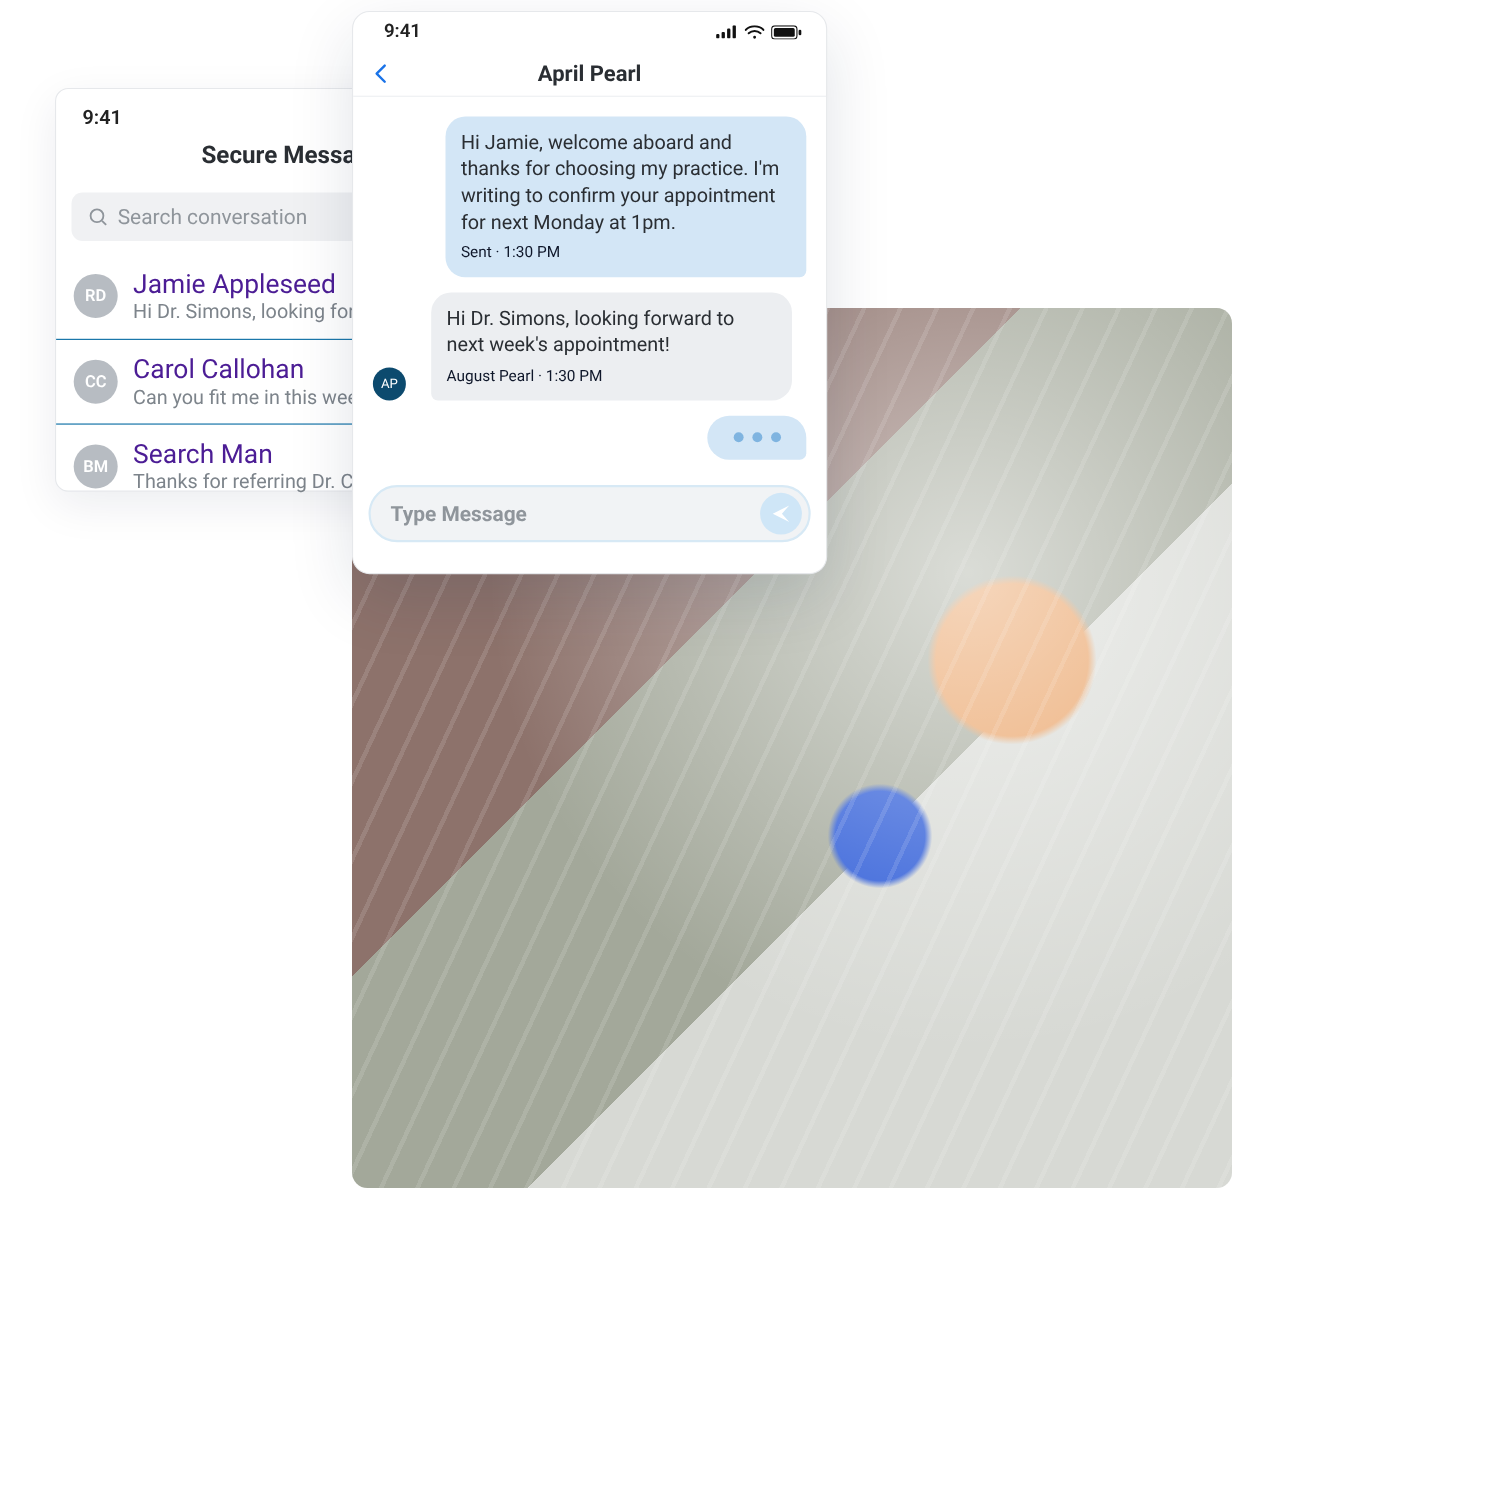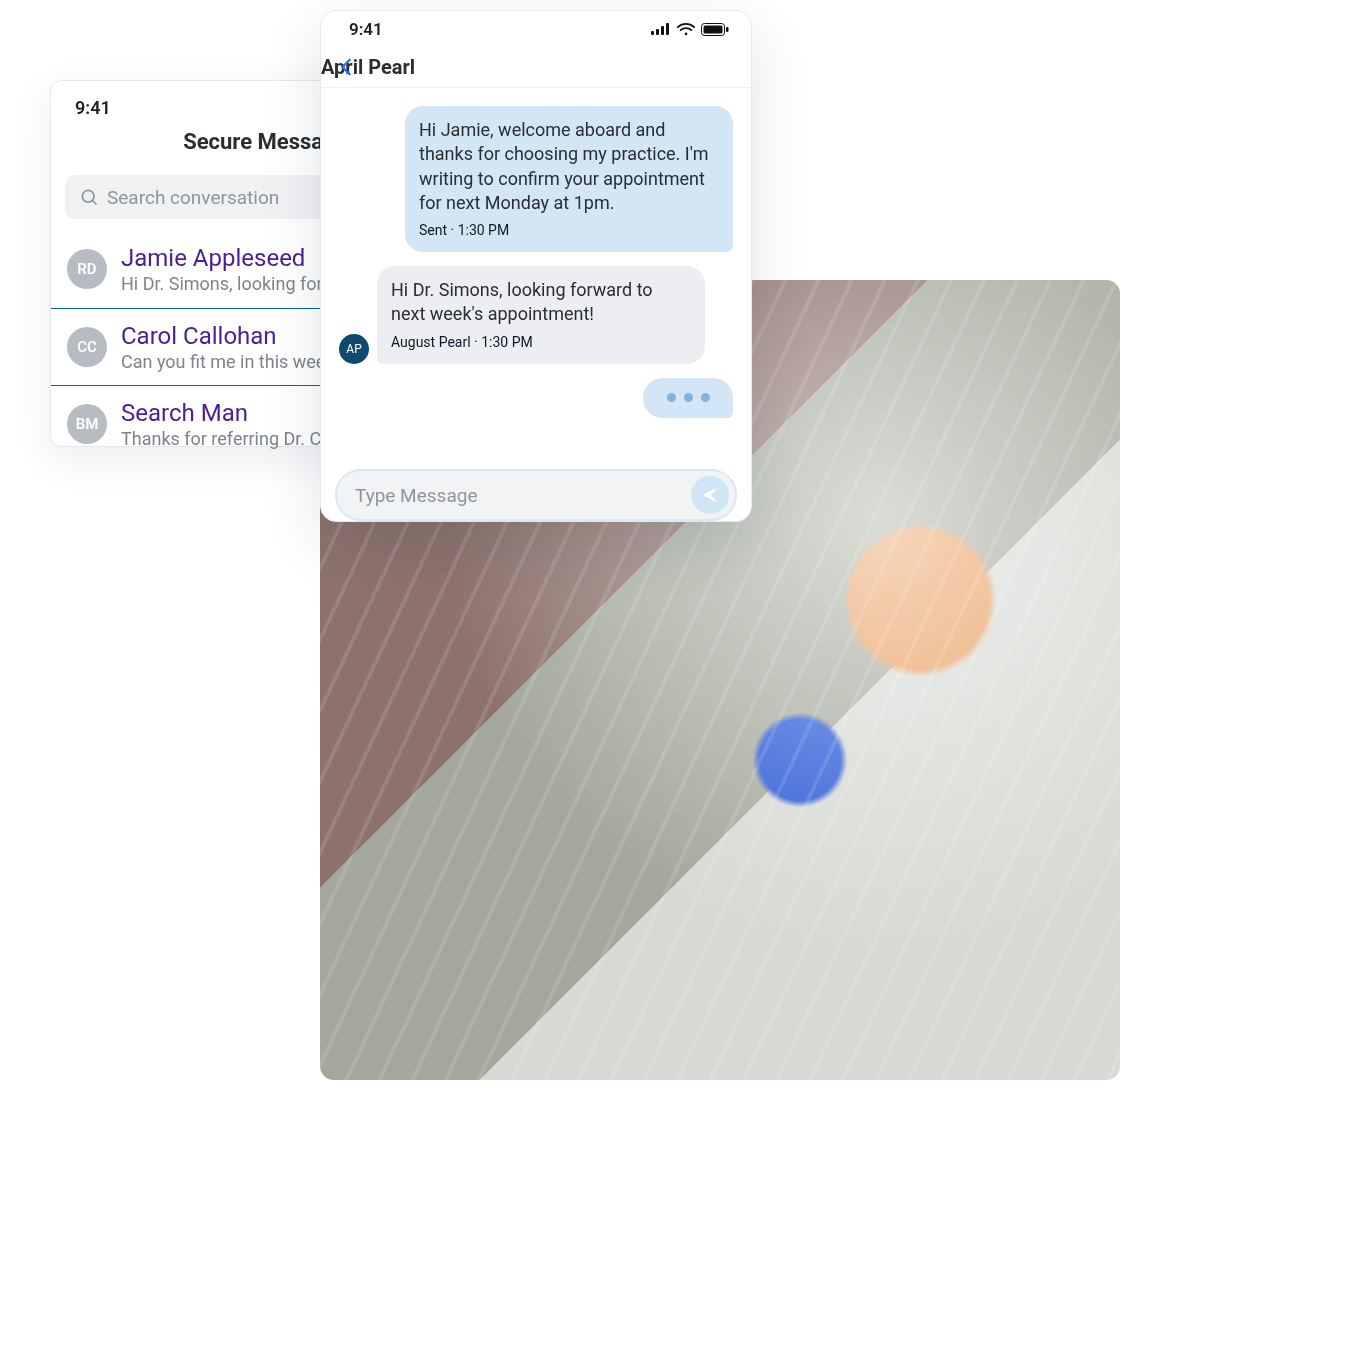--- a/index.html
+++ b/index.html
@@ -58,51 +58,51 @@
     box-shadow:0 20px 60px rgba(10,31,68,.12);
     display:flex;flex-direction:column;
   }
   .statusbar{
     height:36px;display:flex;align-items:center;justify-content:space-between;
     padding:0 22px 0 28px;font-size:17px;font-weight:600;
   }
   .status-icons{display:flex;align-items:center;gap:6px;}
   .status-icons svg{display:block;}
   .chat-header{
-    position:relative;height:40px;display:flex;align-items:center;
+    position:relative;height:40px;display:flex;align-items:center;justify-content:center;
     border-bottom:1px solid #edeff2;
   }
   .back{
     position:absolute;left:12px;top:50%;transform:translateY(-50%);
     width:28px;height:28px;display:flex;align-items:center;justify-content:center;color:#1a73e8;
   }
   .back svg{width:22px;height:22px;stroke:#1a73e8;stroke-width:2.4;fill:none;stroke-linecap:round;stroke-linejoin:round;}
   .chat-title{font-weight:700;font-size:20px;color:#2a2e33;}
   .thread{flex:1;padding:18px 18px 8px 18px;overflow:hidden;}
   .msg-row{display:flex;align-items:flex-end;margin-bottom:14px;}
   .msg-row.out{justify-content:flex-end;}
   .msg-row.in{justify-content:flex-start;}
   .bubble{
-    max-width:300px;padding:12px 14px;border-radius:18px;font-size:18px;line-height:1.35;
+    max-width:300px;padding:12px 14px;border-radius:18px;font-size:18px;line-height:1.35;margin-left:15px;
   }
   .out .bubble{background:#d3e6f6;border-bottom-right-radius:6px;color:#2a2e33;}
   .in  .bubble{background:#eceef1;border-bottom-left-radius:6px;color:#2a2e33;padding-left:14px;}
   .meta{font-size:14px;color:#0f172a;margin-top:6px;}
   .in .av-small{
     width:30px;height:30px;border-radius:50%;background:#0c4a6e;color:#fff;
     font-size:12px;display:flex;align-items:center;justify-content:center;margin-right:8px;flex:0 0 auto;
   }
   .typing{
     width:90px;height:40px;border-radius:20px;border-bottom-right-radius:6px;
     background:#d3e6f6;display:flex;align-items:center;justify-content:center;margin-left:auto;
   }
   .typing span{width:9px;height:9px;border-radius:50%;background:#7fb4e0;margin:0 4px;}
   .composer{
-    margin:8px 14px 0 14px;height:48px;border:2px solid #d7e9f5;border-radius:26px;
-    background:#f1f3f5;display:flex;align-items:center;padding:0 6px 0 18px;
+    margin:8px 14px 28px 14px;height:48px;border:2px solid #d7e9f5;border-radius:26px;
+    background:#f1f3f5;display:flex;align-items:center;padding:0 6px 0 18px;font-weight:bold;
   }
   .composer .ph{flex:1;color:#8f959b;font-size:19px;}
   .sendbtn{
     width:38px;height:38px;border-radius:50%;background:#cfe6f7;
     display:flex;align-items:center;justify-content:center;
   }
   .sendbtn svg{width:20px;height:20px;fill:#fff;}
 </style>
 </head>
 <body>

